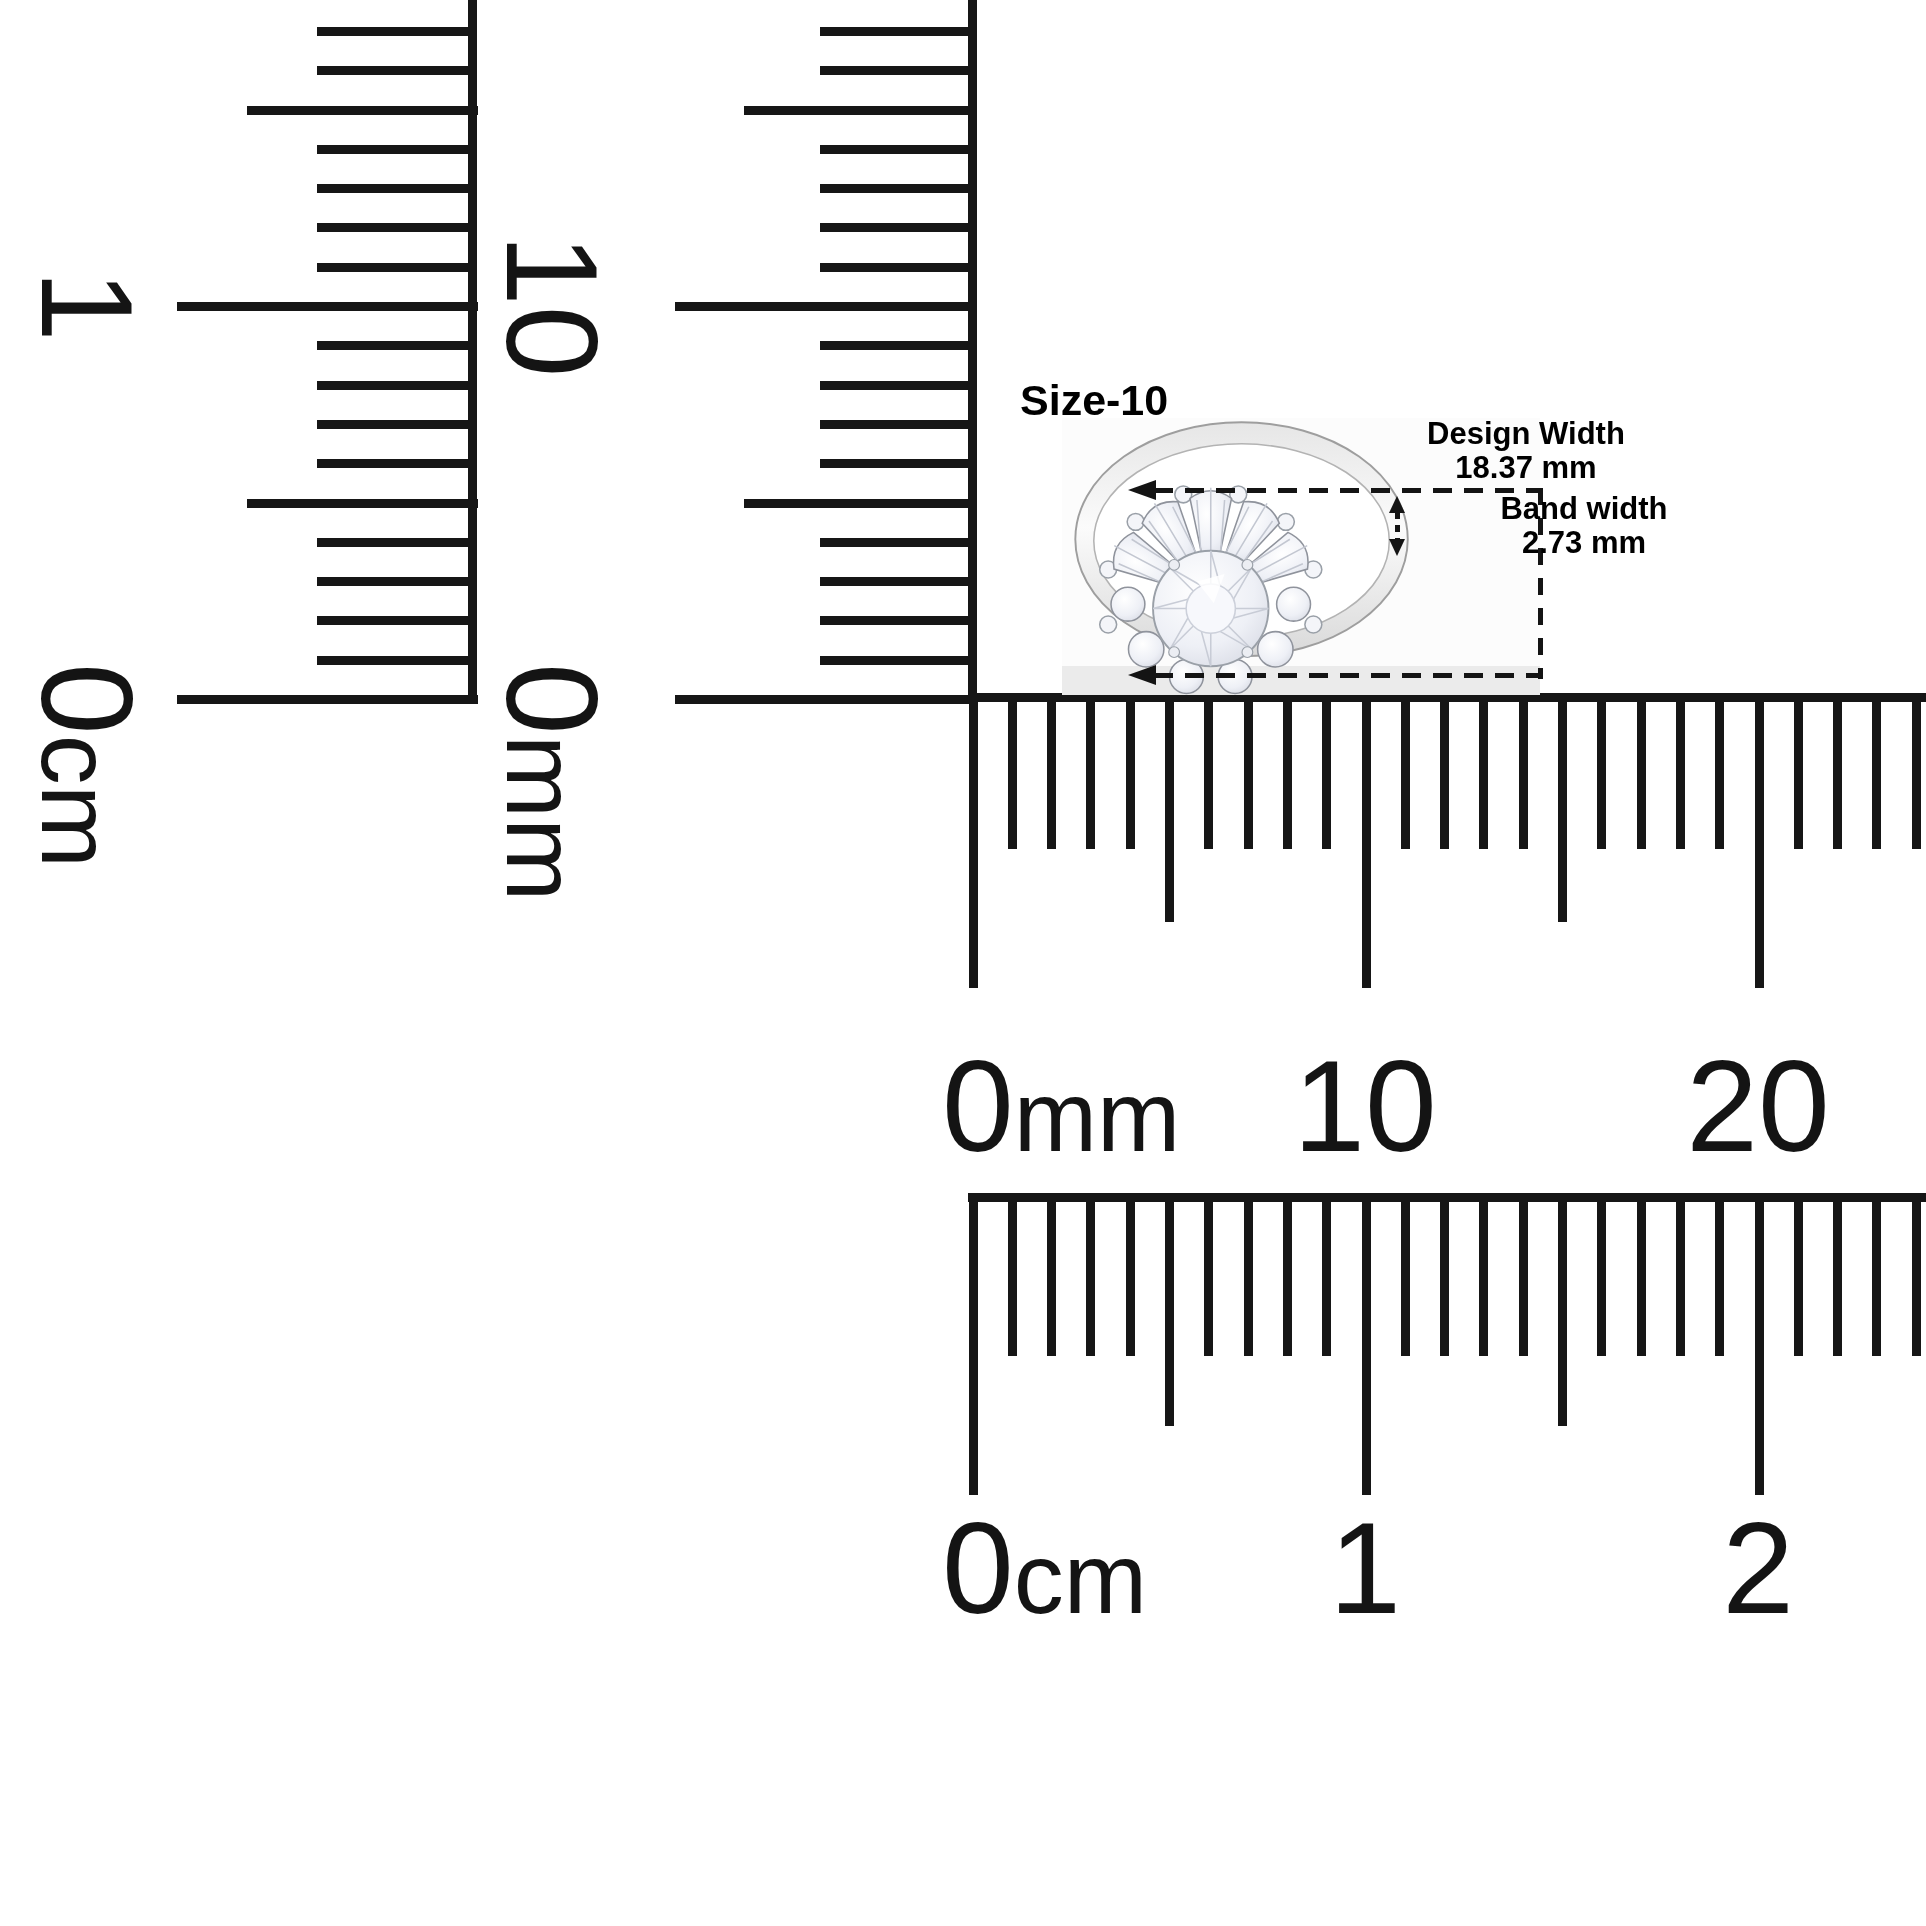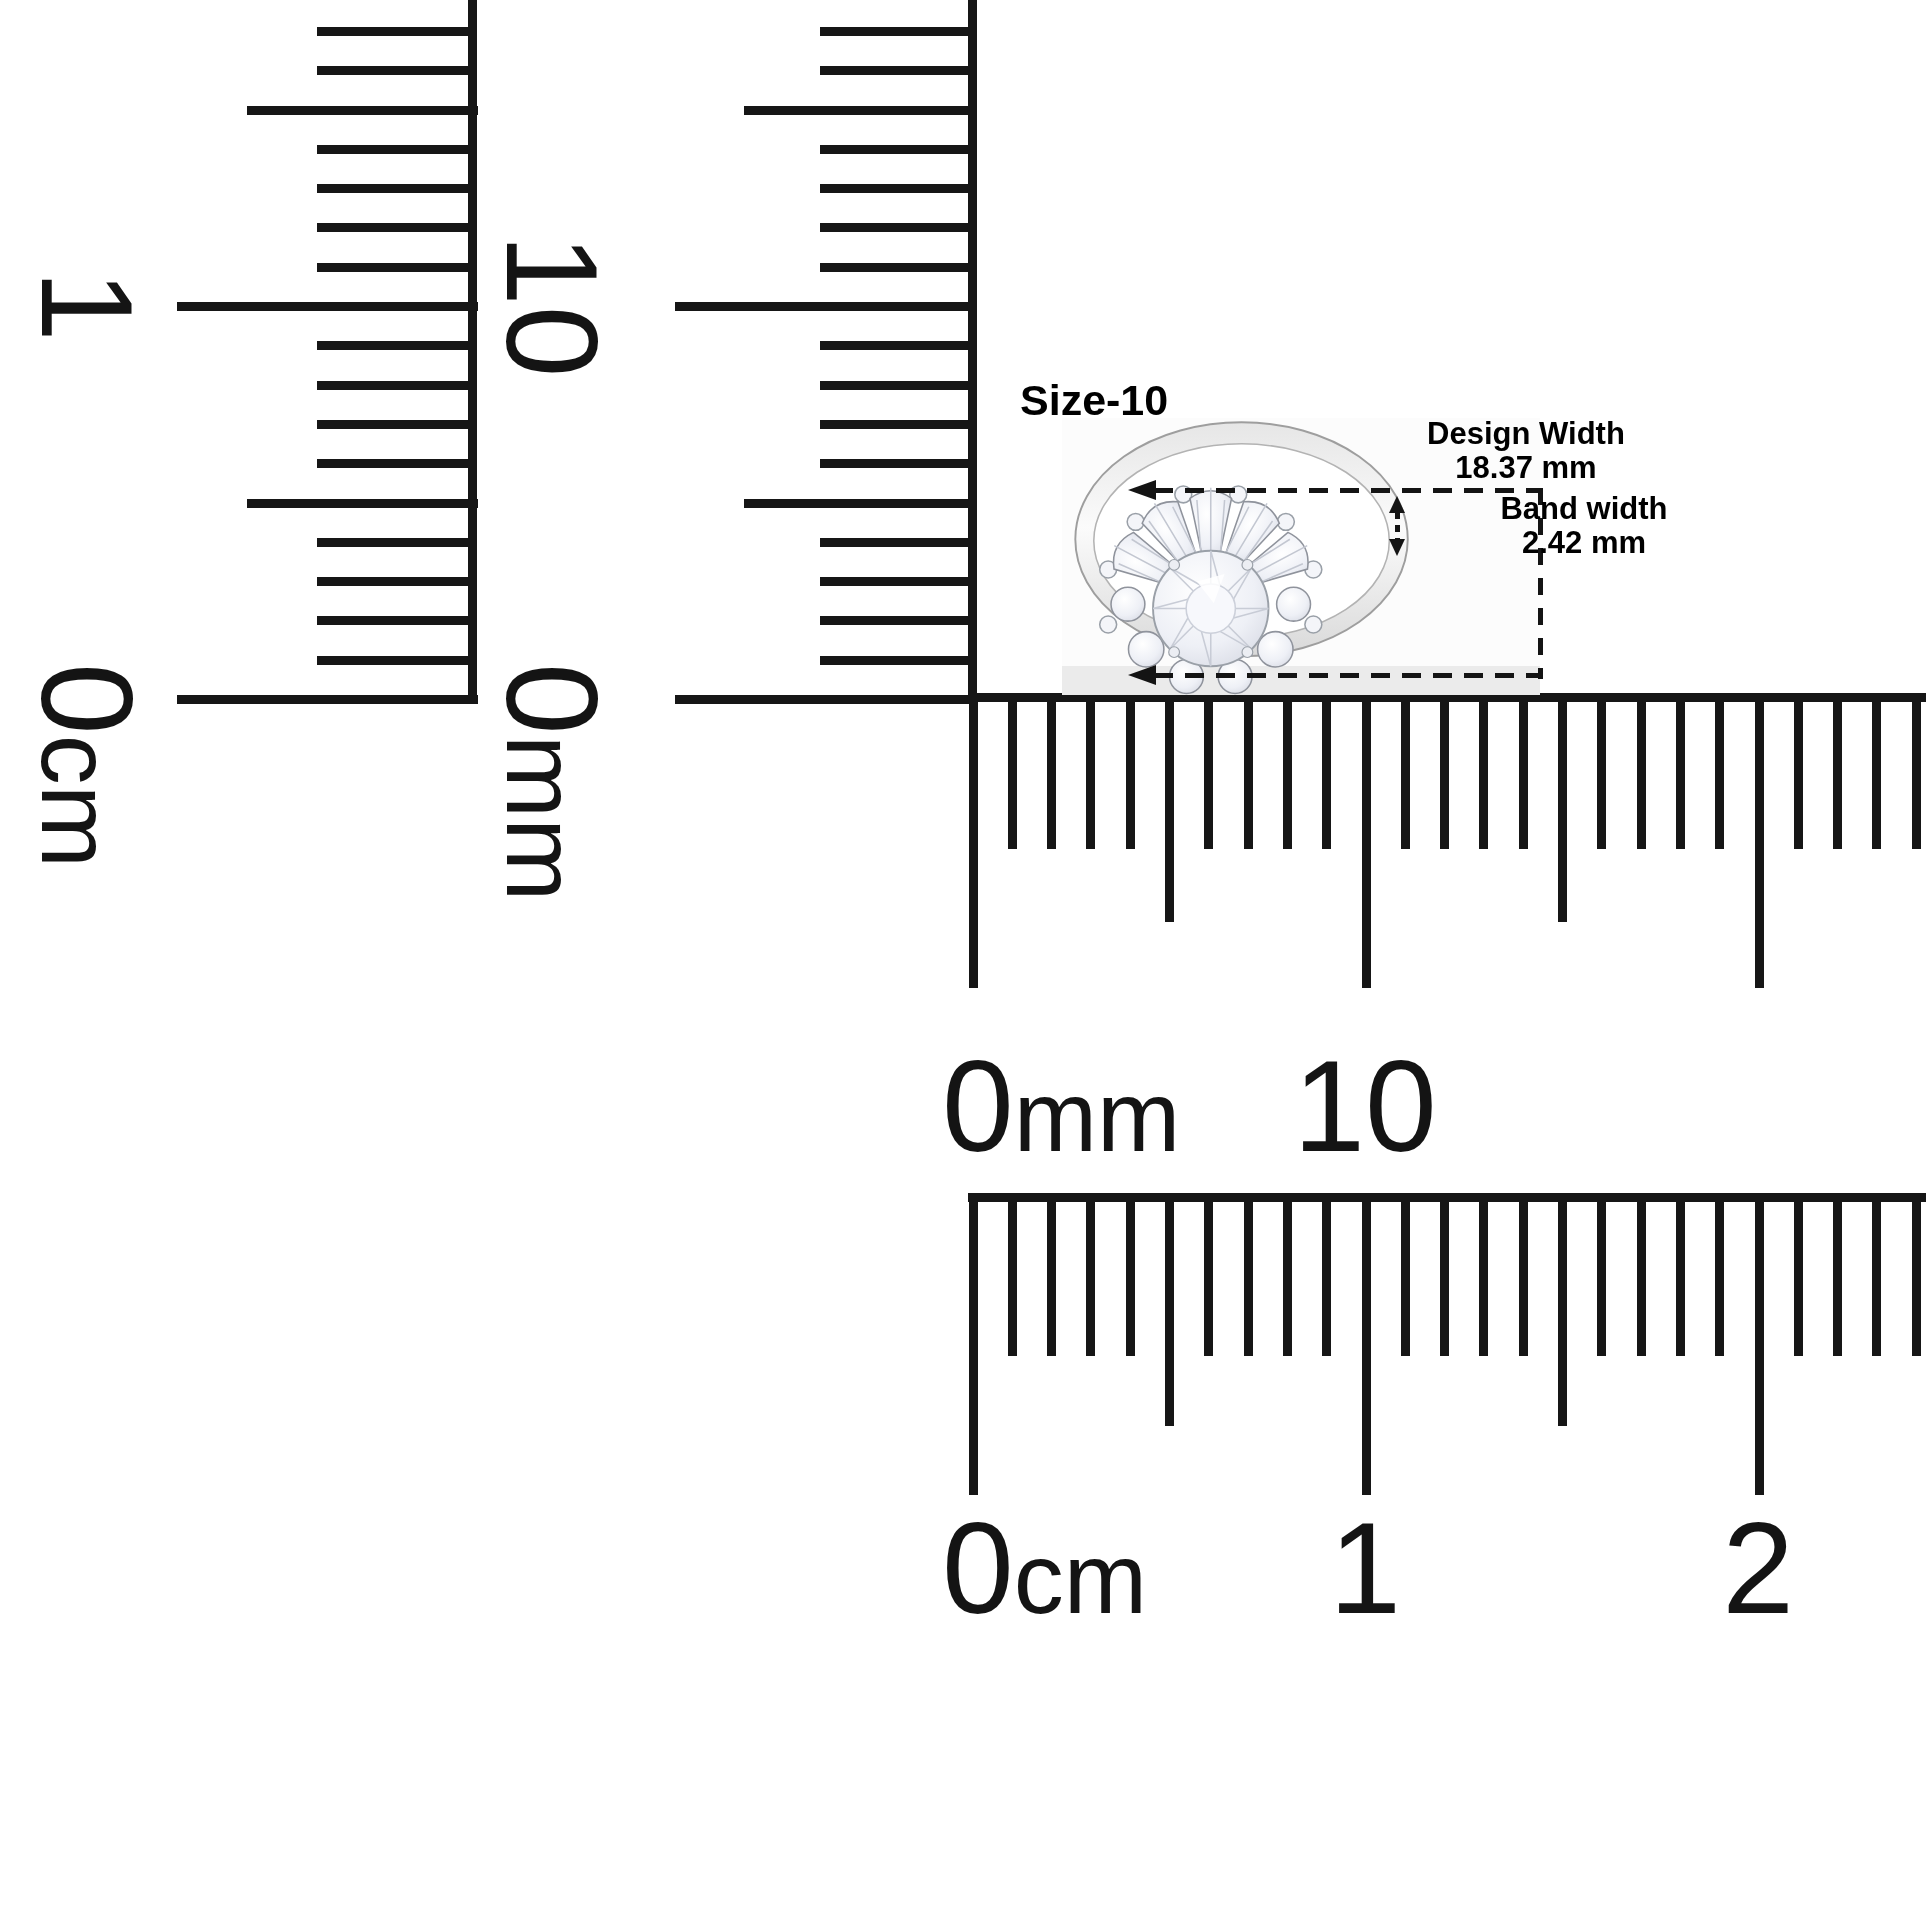--- a/index.html
+++ b/index.html
@@ -120,20 +120,21 @@
     </div>
 
   <div class="vlabel" style="left:151px;top:270px"><span>1</span></div>
   <div class="vlabel" style="left:151px;top:663px"><span>0</span><span class="suf">cm</span></div>
 
   <div class="vlabel" style="left:616px;top:234px"><span>10</span></div>
   <div class="vlabel" style="left:616px;top:663px"><span>0</span><span class="suf">mm</span></div>
 
   <div class="hlabel" style="left:942px;top:1042px"><span>0</span><span class="suf">mm</span></div>
   <div class="hlabel centered" style="left:1365px;top:1042px"><span>10</span></div>
+  <div class="hlabel centered" style="left:1758px;top:1042px"><span>20</span></div>
 
   <div class="hlabel" style="left:942px;top:1504px"><span>0</span><span class="suf">cm</span></div>
   <div class="hlabel centered" style="left:1365px;top:1504px"><span>1</span></div>
   <div class="hlabel centered" style="left:1758px;top:1504px"><span>2</span></div>
 
   <div class="backdrop" style="left:1062px;top:418px;width:478px;height:277px;background:#fcfcfc"></div>
   <div class="backdrop" style="left:1062px;top:666px;width:478px;height:29px;background:#ebebeb"></div>
 
   <svg id="ring" width="354" height="301" viewBox="0 0 460 390" style="position:absolute;left:1063px;top:408px">
     <defs>
@@ -212,17 +213,17 @@
 
   <div id="size-label" style="left:1020px;top:377px">Size-10</div>
 
   <div class="ann" style="left:1526px;top:417px">
     <div>Design Width</div>
     <div>18.37 mm</div>
   </div>
 
   <div class="ann" style="left:1584px;top:492px">
     <div>Band width</div>
-    <div>2.42 mm</div>
+    <div>2.73 mm</div>
   </div>
 
 </div>
 
 
 </body></html>

